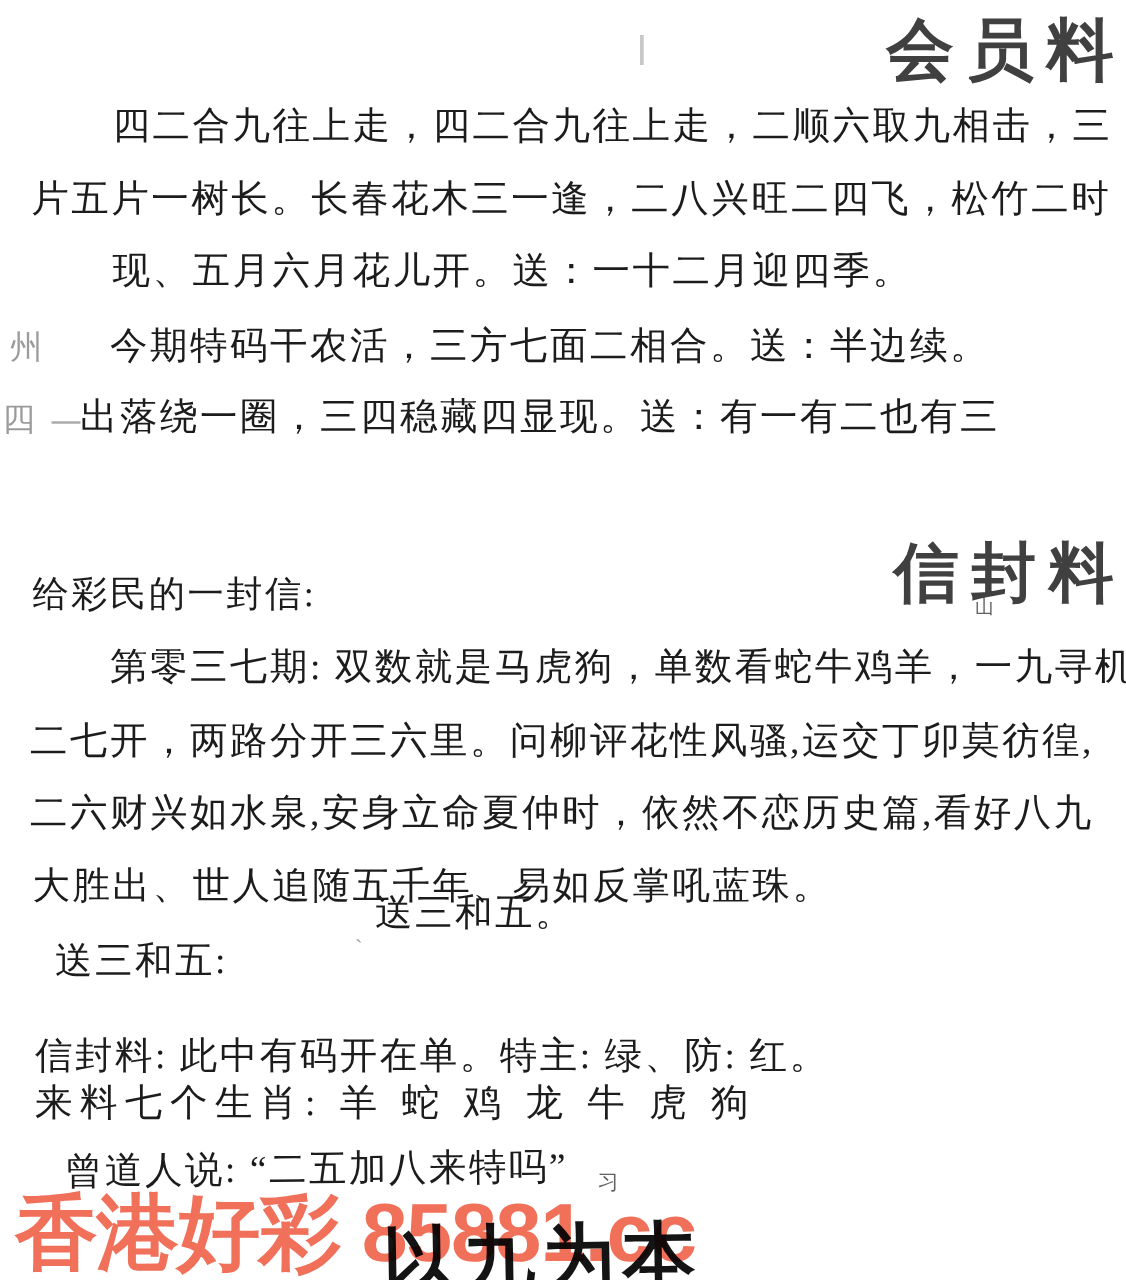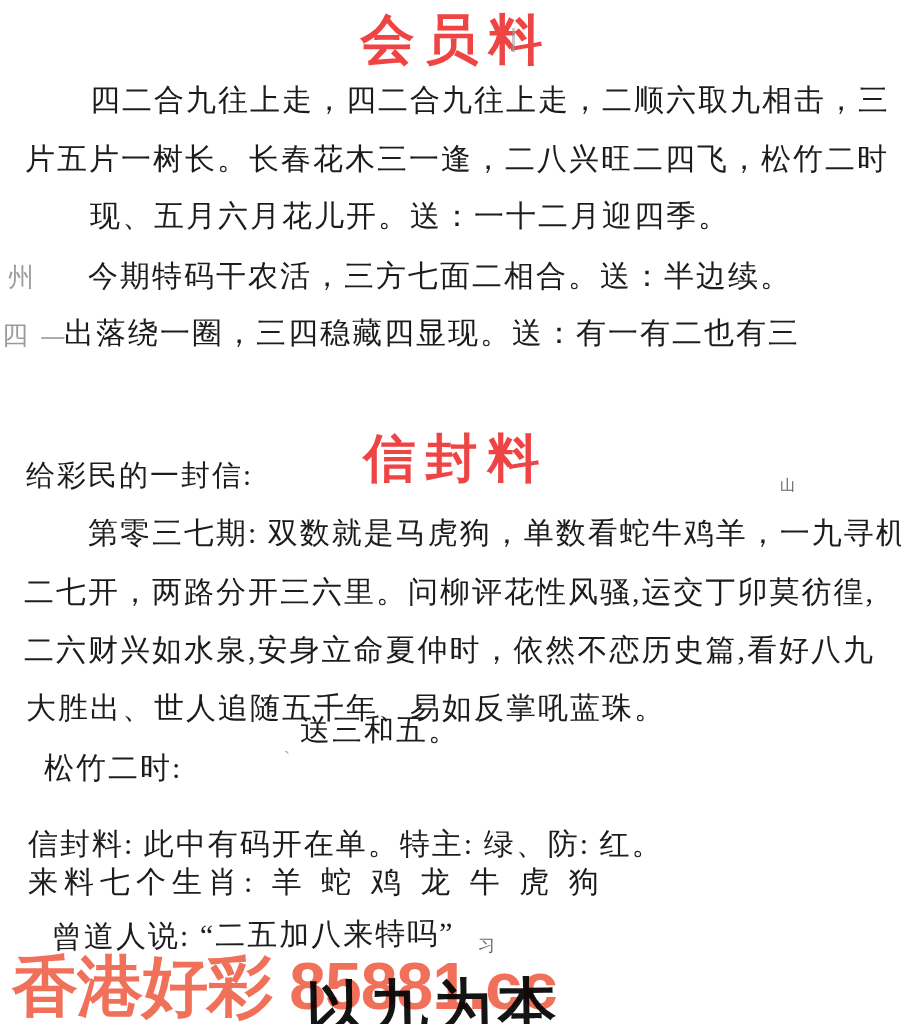--- a/index.html
+++ b/index.html
@@ -16,25 +16,25 @@
     position:absolute;
     font-size:30px;
     letter-spacing:2px;
     white-space:nowrap;
     font-weight:500;
     color:#1c1c1c;
   }
   .section-title{
     position:absolute;
     left:12px;right:0;
-    text-align:center;
+    text-align:right;
     font-size:54px;
     font-weight:700;
     letter-spacing:10px;
-    color:#ef4444;
+    color:#404040;
   }
   .smudge{
     position:absolute;
     color:#4a4a4a;
     opacity:.55;
     filter:blur(.6px);
     font-size:26px;
     white-space:nowrap;
   }
   .tiny-mark{
@@ -98,21 +98,21 @@
 
   <div class="section-title" style="top:424px;font-size:52px;">信封料</div>
   <div class="line" style="left:26px;top:456px;font-size:29px;">给彩民的一封信:</div>
   <div class="tiny-mark" style="left:780px;top:476px;">山</div>
 
   <div class="line" style="left:88px;top:513px;">第零三七期: 双数就是马虎狗，单数看蛇牛鸡羊，一九寻机</div>
   <div class="line" style="left:24px;top:572px;">二七开，两路分开三六里。问柳评花性风骚,运交丁卯莫彷徨,</div>
   <div class="line" style="left:24px;top:630px;">二六财兴如水泉,安身立命夏仲时，依然不恋历史篇,看好八九</div>
   <div class="line" style="left:26px;top:688px;">大胜出、世人追随五千年、易如反掌吼蓝珠。</div>
 
-  <div class="line" style="left:44px;top:748px;">松竹二时:</div>
+  <div class="line" style="left:44px;top:748px;">送三和五:</div>
   <div class="smudge" style="left:284px;top:748px;font-size:18px;opacity:.5;">`</div>
   <div class="line" style="left:300px;top:710px;">送三和五。</div>
 
   <div class="line" style="left:28px;top:824px;">信封料: 此中有码开在单。特主: 绿、防: 红。</div>
   <div class="line" style="left:28px;top:862px;letter-spacing:6px;">来料七个生肖: 羊 蛇 鸡 龙 牛 虎 狗</div>
   <div class="line quote-line" style="left:52px;top:915px;">曾道人说: “二五加八来特吗”</div>
   <div class="tiny-mark" style="left:478px;top:934px;font-size:17px;">习</div>
 
   <div class="footer-cal">以九为本</div>
 

